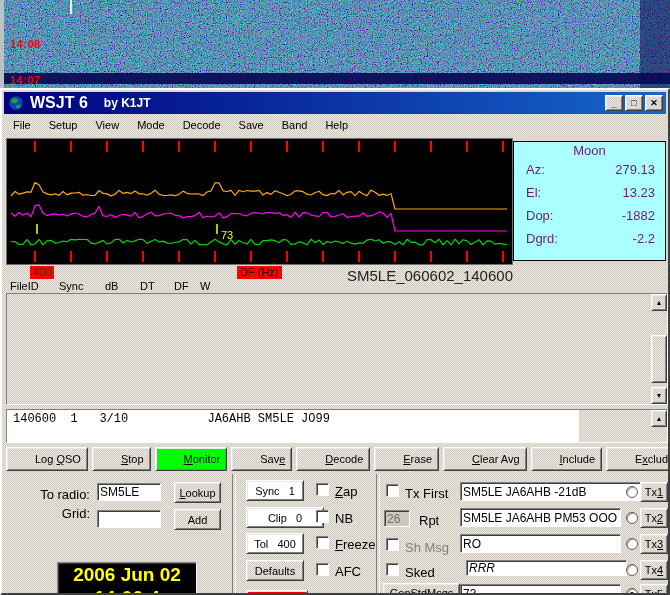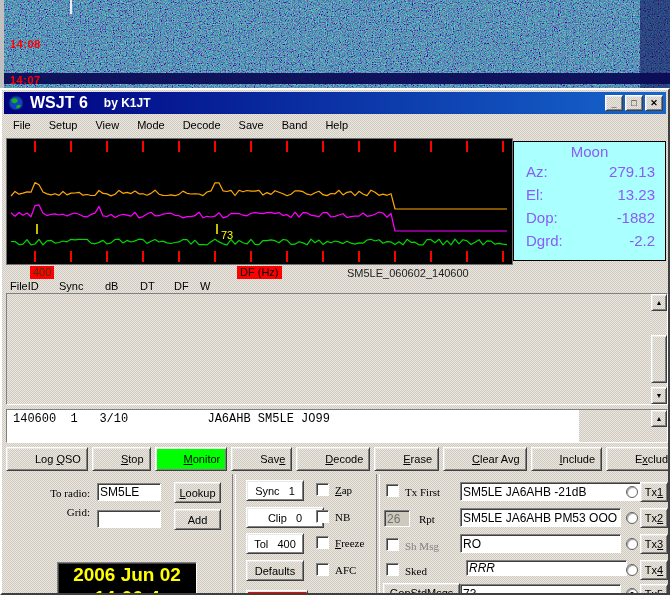--- a/index.html
+++ b/index.html
@@ -22,29 +22,29 @@
   .title-text{color:#fff;font-weight:bold;font-size:16px;margin-left:6px;}
   .subtitle-text{color:#fff;font-weight:bold;font-size:12px;margin-left:16px;}
   .win-ctrls{margin-left:auto;margin-right:3px;display:flex;gap:2px;}
   .win-btn{width:16px;height:14px;font-size:9px;font-weight:bold;line-height:12px;}
   .globe{width:16px;height:16px;margin-left:4px;flex:0 0 auto;}
 
   .menubar{position:absolute;left:2px;top:24px;right:2px;height:22px;display:flex;align-items:center;}
   .menu-item{font-size:11px;padding:3px 9px;color:#000;}
 
   .graph-box{position:absolute;left:4px;top:48px;width:507px;height:127px;background:#000;border:1px solid #707070;box-sizing:border-box;}
-  .moon{position:absolute;left:511px;top:51px;width:153px;height:120px;background:#aaffff;border:1px solid #000;box-sizing:border-box;font-size:15px;color:#8b5cf6;}
+  .moon{position:absolute;left:511px;top:51px;width:153px;height:120px;background:#aaffff;border:1px solid #000;box-sizing:border-box;font-size:13px;color:#701a75;}
   .moon-title{text-align:center;margin-top:1px;}
   .moon-row{display:flex;padding:0 10px 0 12px;line-height:23px;}
   .moon-row .v{margin-left:auto;}
 
   .badge{position:absolute;top:176px;background:#ff0000;font-size:11px;padding:0 3px;height:13px;line-height:13px;}
   .badge.tol{left:28px;color:#3a3a00;}
   .badge.axis{left:235px;color:#000;}
-  .file-label{position:absolute;top:177px;left:345px;font-size:11px;color:#222;}
+  .file-label{position:absolute;top:177px;left:345px;font-size:15px;color:#222;}
 
   .col-headers{position:absolute;top:190px;left:0;right:0;height:13px;font-size:11px;color:#000;}
   .col-headers span{position:absolute;top:0;}
 
   .textarea{position:absolute;left:4px;display:flex;box-sizing:border-box;background:#fff;}
   .decode-box{top:203px;width:662px;height:112px;}
   .avg-box{top:319px;width:662px;height:34px;}
   .txt{margin:0;padding:2px 0 0 6px;font-family:"Liberation Mono","DejaVu Sans Mono",monospace;font-size:12px;line-height:15.5px;white-space:pre;overflow:hidden;background:#fff;color:#000;}
   .decode-box .txt{width:550px;}
   .avg-box .txt{width:566px;}
@@ -53,21 +53,21 @@
   .sb-btn{height:15px;font-size:7px;display:flex;align-items:center;justify-content:center;color:#000;}
   .sb-track{flex:1;position:relative;}
   .sb-thumb{position:absolute;left:0;right:0;top:32%;height:46px;}
 
   .btn-row{position:absolute;left:4px;right:4px;top:357px;height:24px;display:flex;gap:4px;}
   .btn-row .btn{flex:1;padding-left:28px;}
   .monitor-on{background-color:#00ff00 !important;background-image:none !important;}
 
   .vdiv{position:absolute;top:384px;bottom:0;width:2px;border-left:1px solid #808080;border-right:1px solid #ffffff;}
 
-  .lbl{position:absolute;font-size:11px;color:#000;white-space:nowrap;font-family:Liberation Serif, serif;}
+  .lbl{position:absolute;font-size:13px;color:#000;white-space:nowrap;}
   .field{position:absolute;font-family:"Liberation Sans",sans-serif;font-size:12px;padding:0 2px;background:#fff;box-sizing:border-box;}
   .lcd{position:absolute;left:55px;top:472px;width:138px;height:44px;background:#000;color:#ffff00;text-align:center;font-weight:bold;font-size:19px;line-height:23px;overflow:hidden;}
   .cb{position:absolute;width:13px;height:13px;background:#fff;box-sizing:border-box;}
   .radio{position:absolute;width:12px;height:12px;border-radius:50%;background:#fff;border:1px solid #606060;box-shadow:inset 1px 1px 1px #a0a0a0;box-sizing:border-box;}
   .radio[data-on="true"]::after{content:"";position:absolute;left:3px;top:3px;width:4px;height:4px;border-radius:50%;background:#000;}
   .gray-lbl{color:#808080;}
   .dis-field{background:#cdc9bd;color:#707070;}
   .red-ind{position:absolute;left:244px;top:500px;width:60px;height:12px;background:#ff0000;}
   u{text-decoration:underline;}
 </style>

